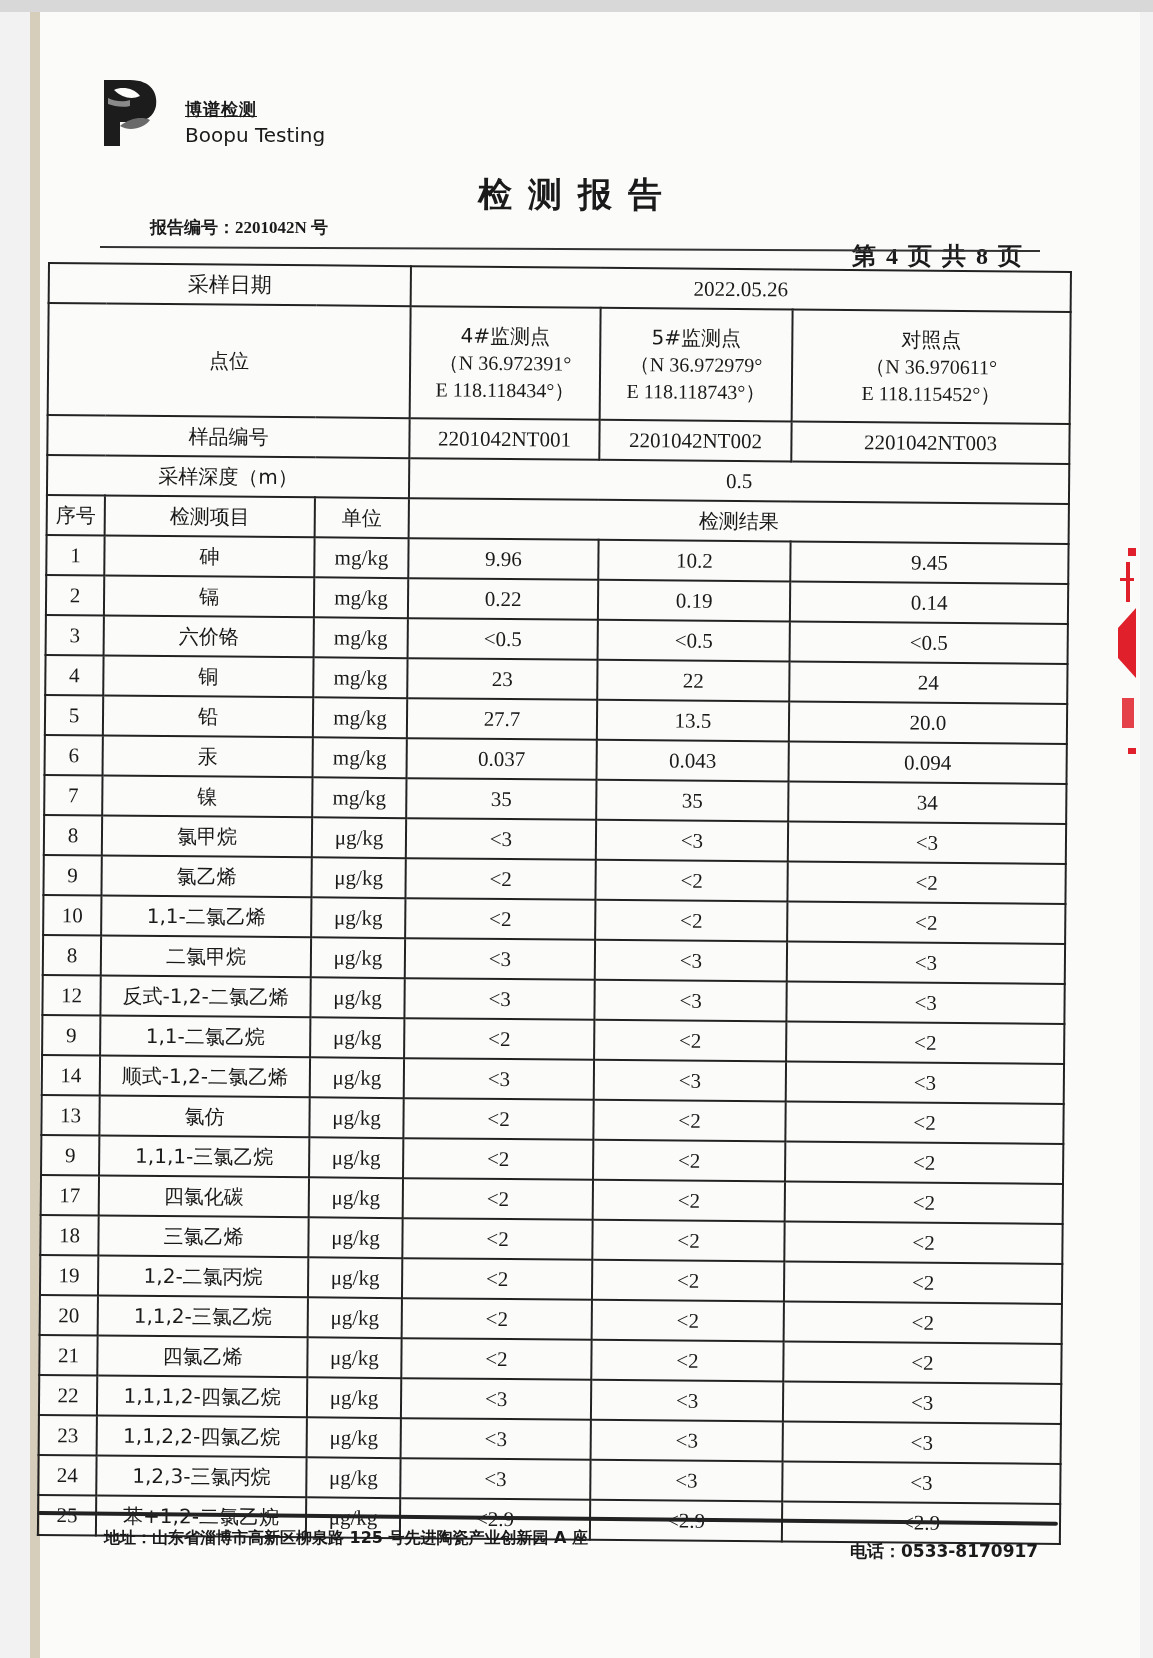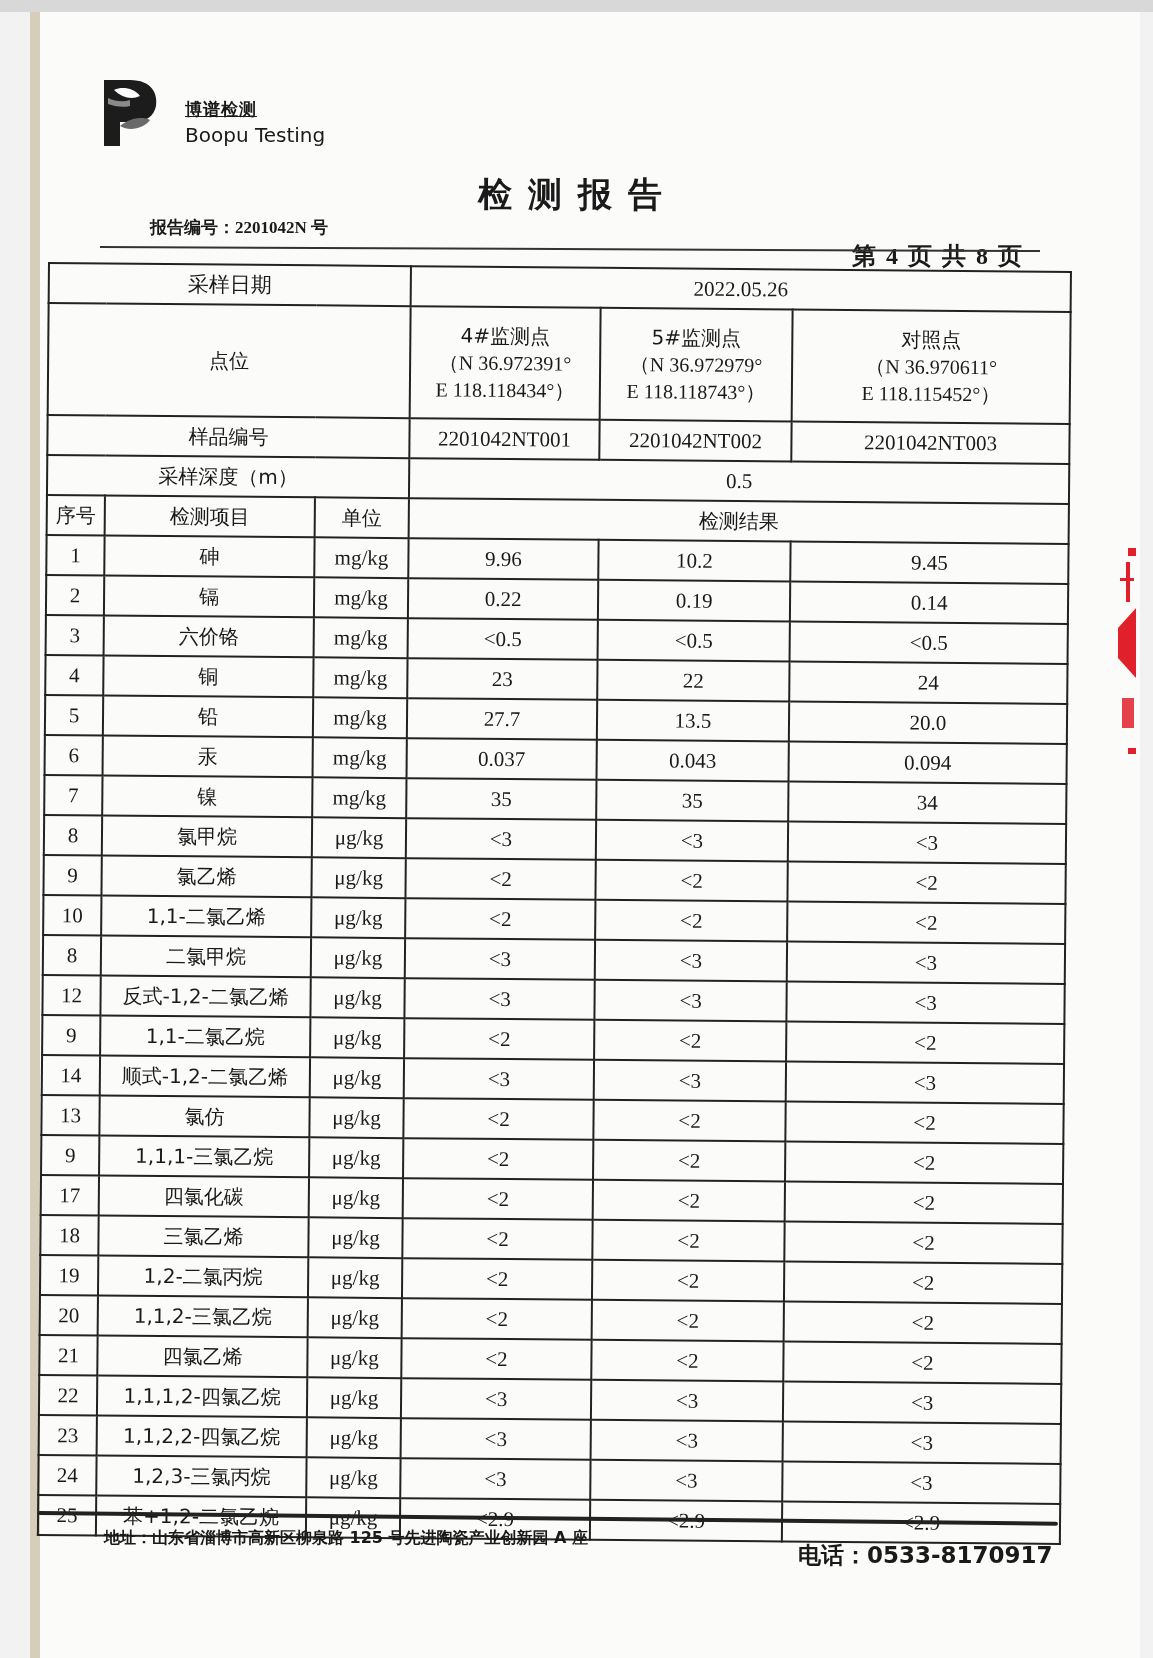--- a/index.html
+++ b/index.html
@@ -26,21 +26,21 @@
 
   .tbl-wrap { position: absolute; left: 48px; top: 262px; width: 1022px; height: 1245px; transform: rotate(0.5deg); transform-origin: top left; }
   table { border-collapse: collapse; width: 1022px; table-layout: fixed; }
   td { border: 2px solid #222; text-align: center; font-size: 21px; padding: 0; height: 38px; vertical-align: middle; }
   td.hdr { font-size: 21px; }
   td.loc { height: 110px; line-height: 27px; font-size: 20px; }
   .cn-txt { font-family: "DejaVu Sans", sans-serif; font-size: 20px; }
 
   .hr2 { position: absolute; left: 38px; top: 1511px; width: 1020px; height: 4px; background: #222; transform: rotate(0.6deg); transform-origin: left; border-radius: 2px; }
   .addr { position: absolute; left: 104px; top: 1528px; font-size: 16px; font-weight: bold; font-family: "DejaVu Sans", sans-serif; }
-  .phone { position: absolute; left: 798px; top: 1540px; font-size: 23px; font-weight: bold; font-family: "DejaVu Sans", sans-serif; }
+  .phone { position: absolute; left: 850px; top: 1540px; font-size: 17px; font-weight: bold; font-family: "DejaVu Sans", sans-serif; }
   .stamp { position: absolute; left: 1116px; top: 548px; width: 22px; height: 214px; }
 </style>
 </head>
 <body>
 
 <div class="topbar"></div>
 <div class="paper"></div>
 <div class="paper-edge"></div>
 
 <svg class="logo" viewBox="0 0 60 74">

